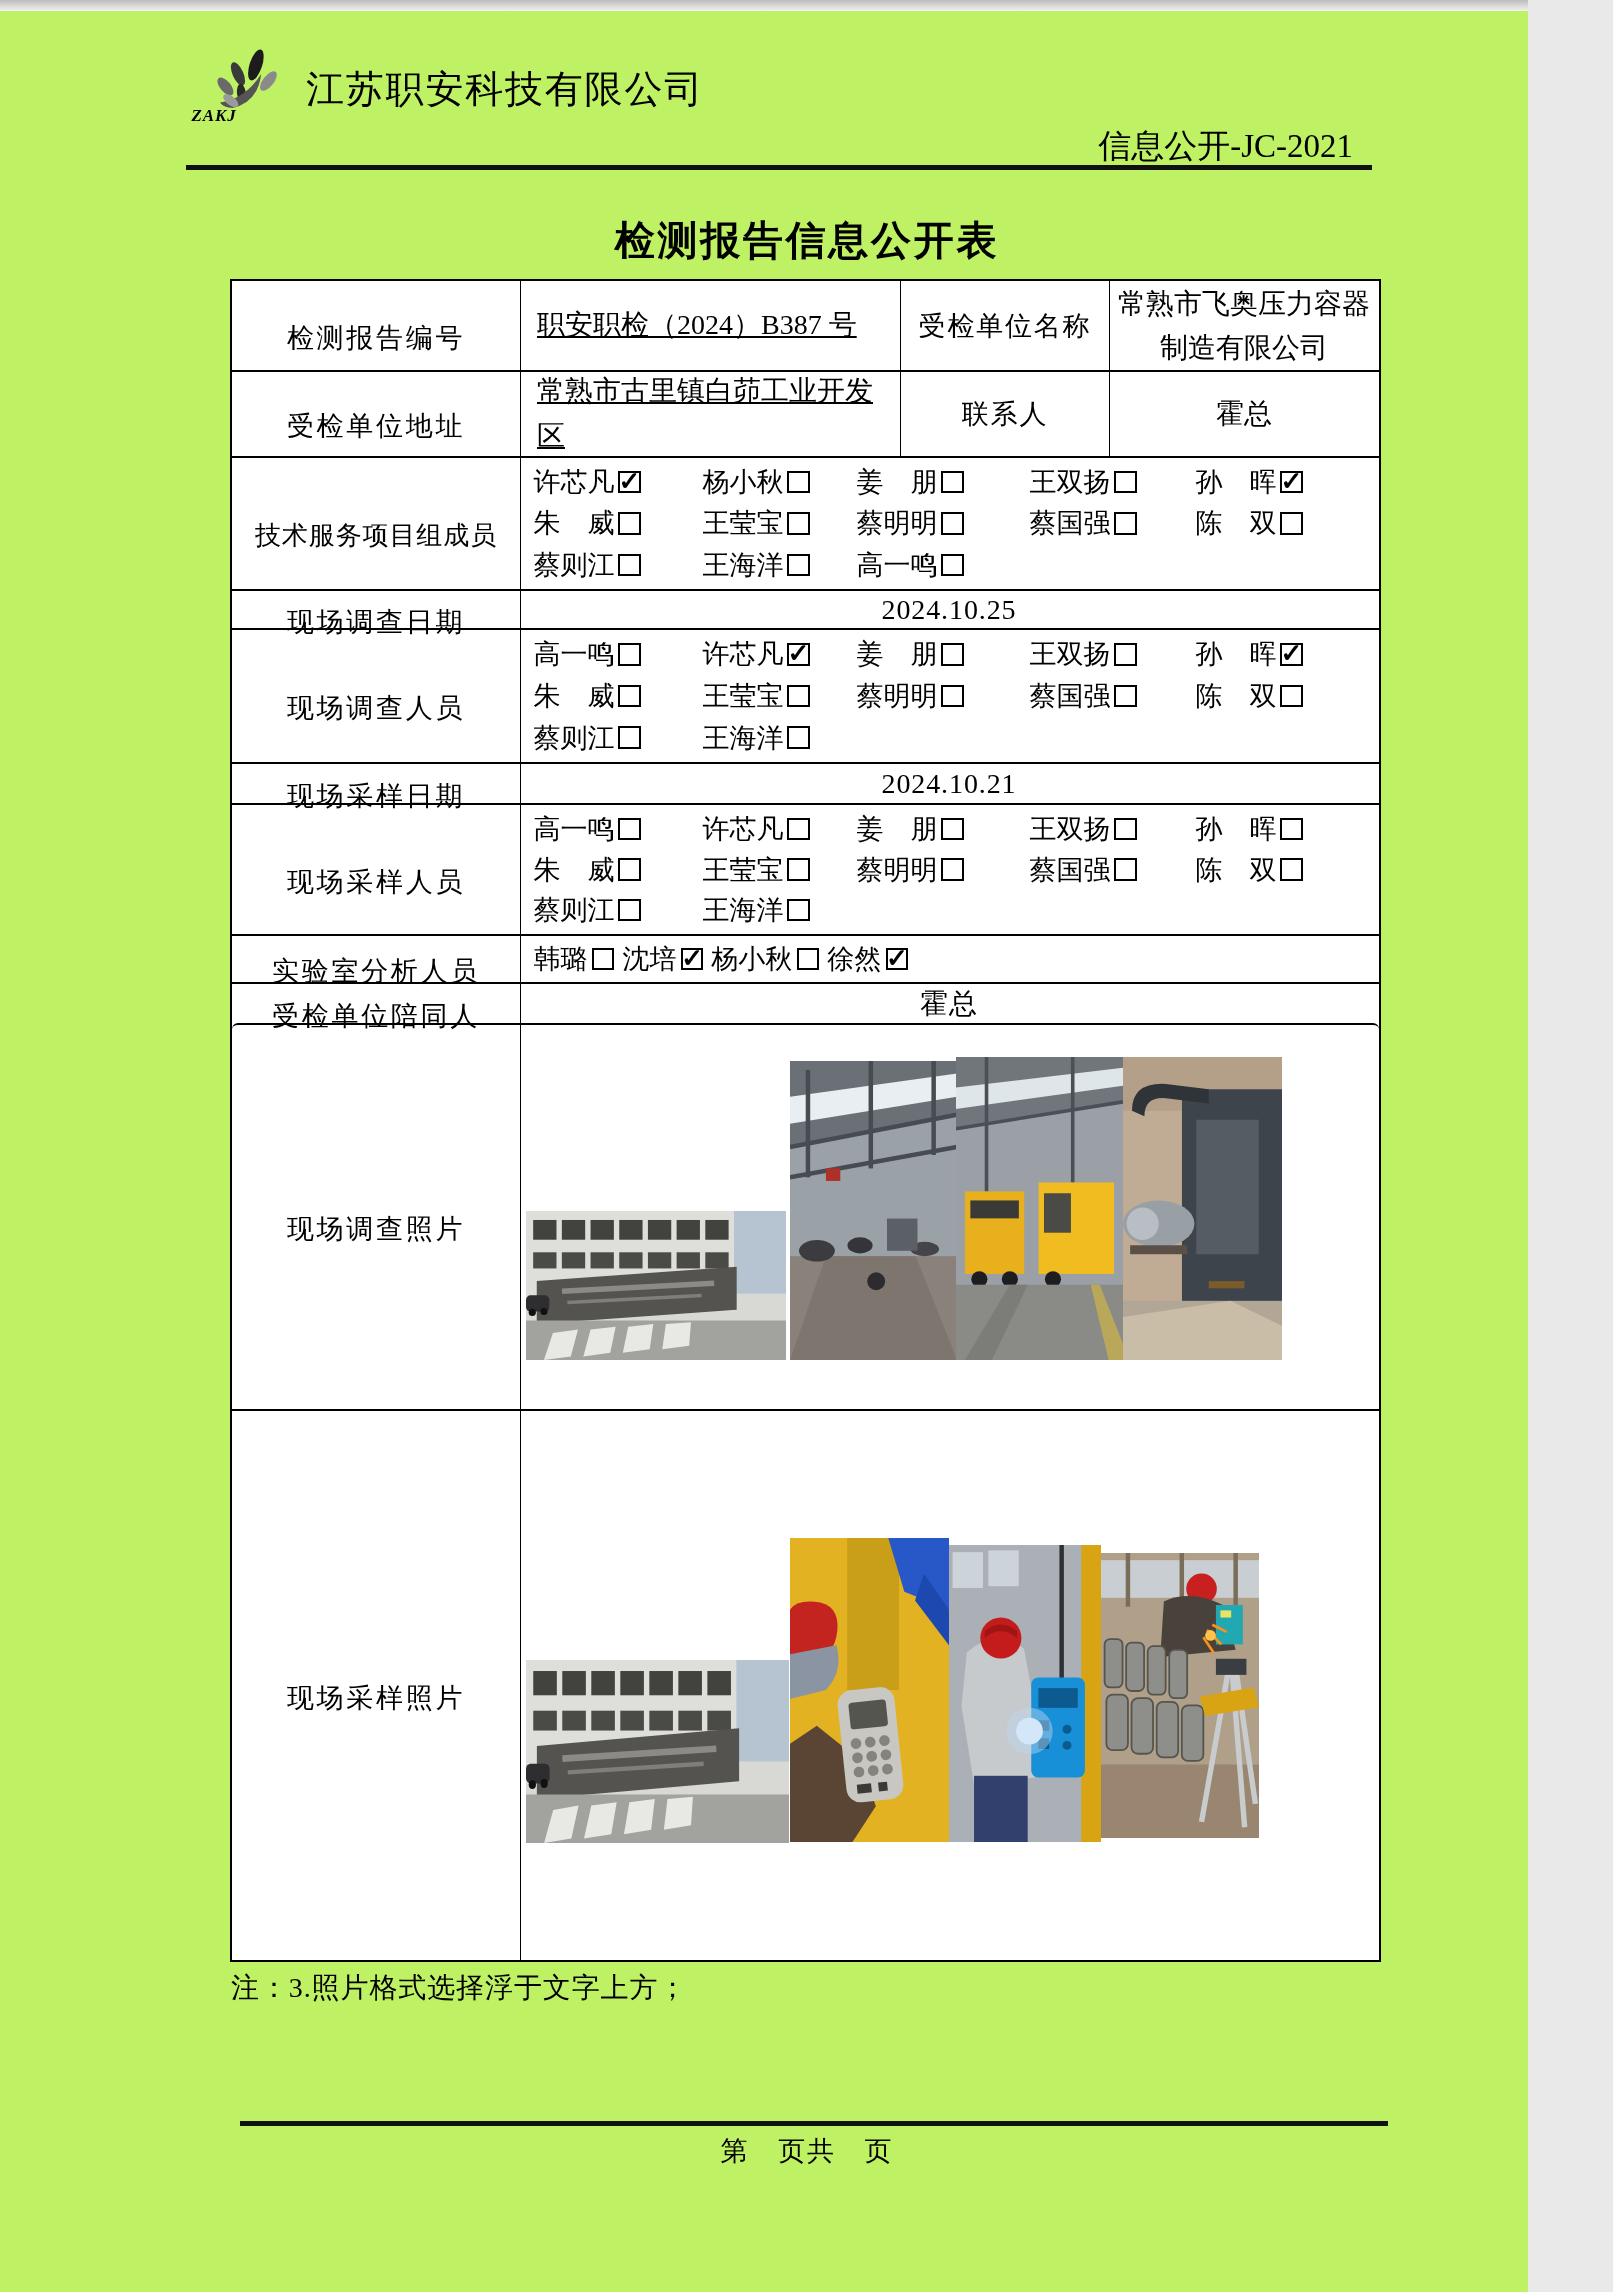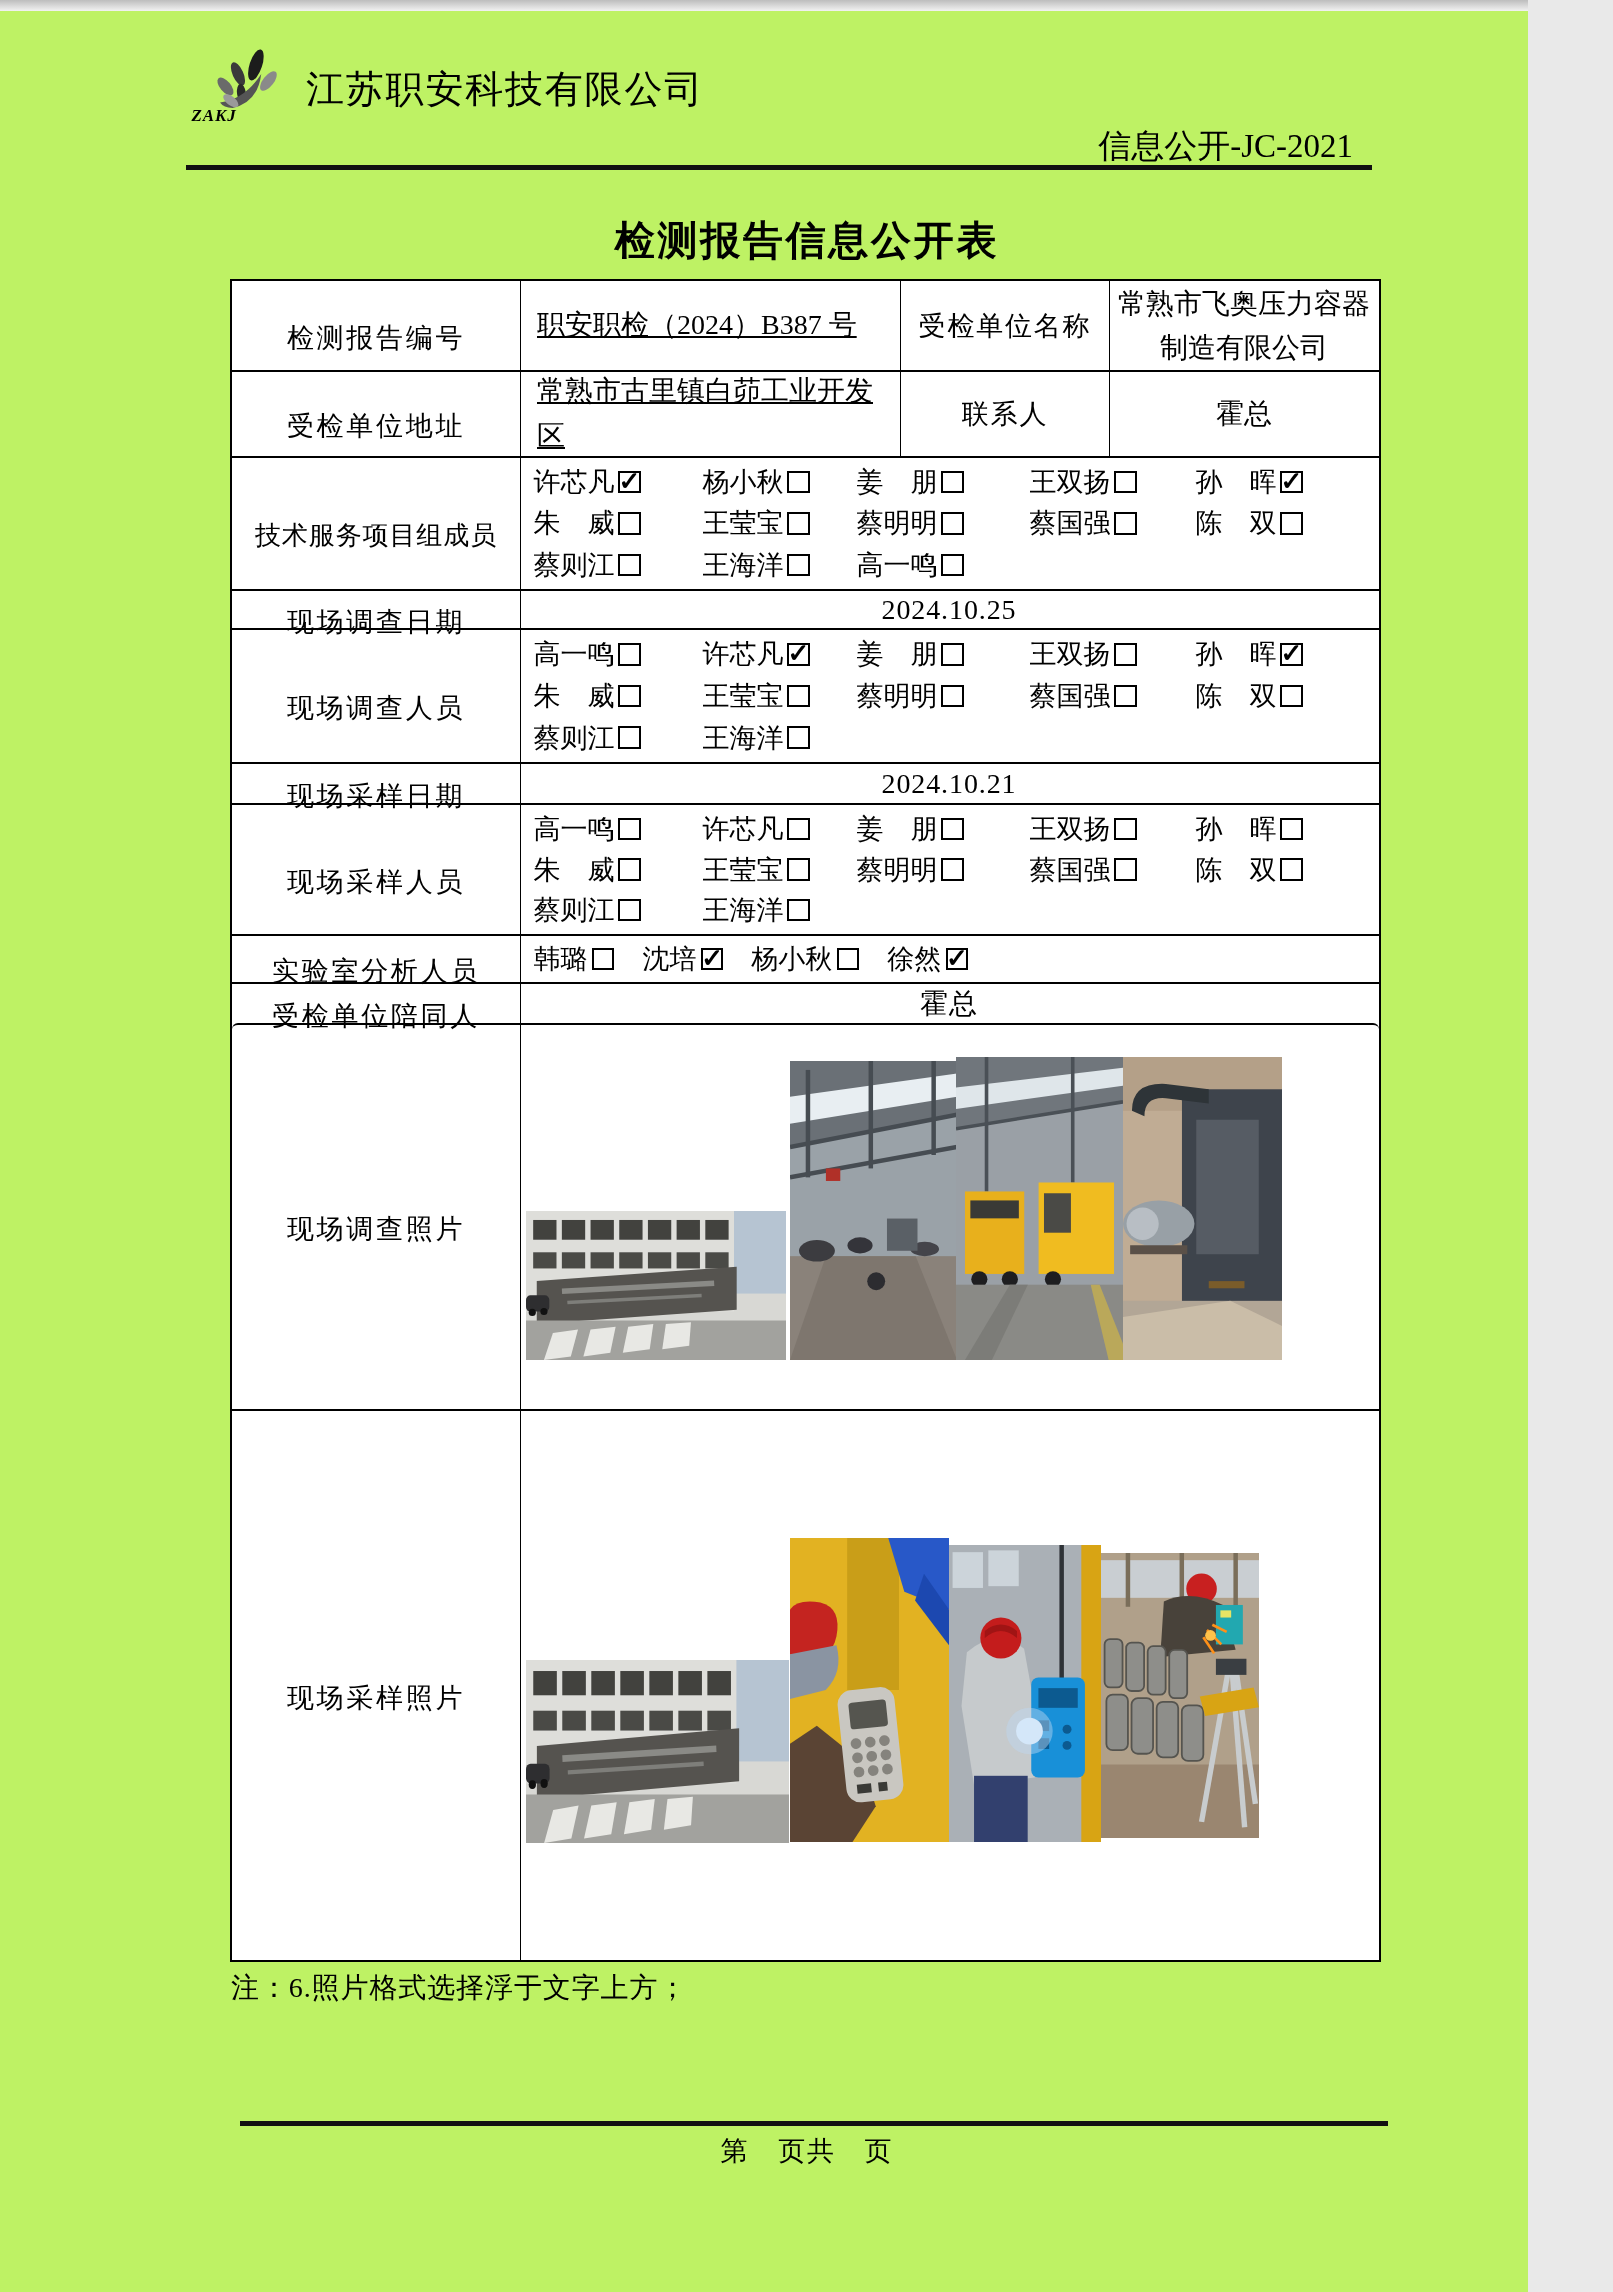--- a/index.html
+++ b/index.html
@@ -29,21 +29,21 @@
   .w-l2{width:209px;flex:none;font-size:27px;letter-spacing:1.8px;}
   .w-v2{width:269px;flex:none;text-align:center;font-size:28px;line-height:1.55;padding:0 7.2px;}
   .w-wide{width:857px;flex:none;}
   .centerv{justify-content:center;font-size:28px;letter-spacing:0.9px;}
   
   .mcell{flex-direction:column;align-items:stretch;justify-content:center;padding:3.6px 0;}
   .mrow{display:grid;grid-template-columns:169px 154px 173px 166px 1fr;
         padding-left:12.5px;height:44px;align-items:center;}
   .member{display:inline-flex;align-items:center;font-size:27px;white-space:nowrap;}
   .mname{display:inline-block;min-width:82px;}
-  .labrow{display:flex;gap:28px;align-items:center;padding-left:12.5px;height:100%;}
+  .labrow{display:flex;gap:8px;align-items:center;padding-left:12.5px;height:100%;}
   .labrow .mname{min-width:0;margin-right:1.8px;}
   .cb{width:22.4px;height:22.4px;border:2.7px solid #000;box-sizing:border-box;flex:none;
       display:inline-flex;align-items:center;justify-content:center;
       font-size:26px;font-weight:bold;line-height:1;margin-left:2.7px;overflow:visible;}
   
   .pcell{position:relative;padding:0;}
   .photo{position:absolute;overflow:hidden;}
   .photo svg{display:block;width:100%;height:100%;}
   
   .note{position:absolute;left:231px;top:1969px;font-size:28px;letter-spacing:0.9px;}
@@ -567,17 +567,17 @@
             <rect x="128" y="118" width="34" height="18" fill="#3a3e42"></rect>
             <polygon points="110,160 170,150 176,172 116,182" fill="#d8a414"></polygon>
           </svg>
         </div>
 
       </div>
     </div>
 
   </div>
 
-  <div class="note">注：6.照片格式选择浮于文字上方；</div>
+  <div class="note">注：3.照片格式选择浮于文字上方；</div>
   <div class="footer-rule"></div>
   <div class="footer-text">第　页共　页</div>
 </div>
 
 
 </body></html>

